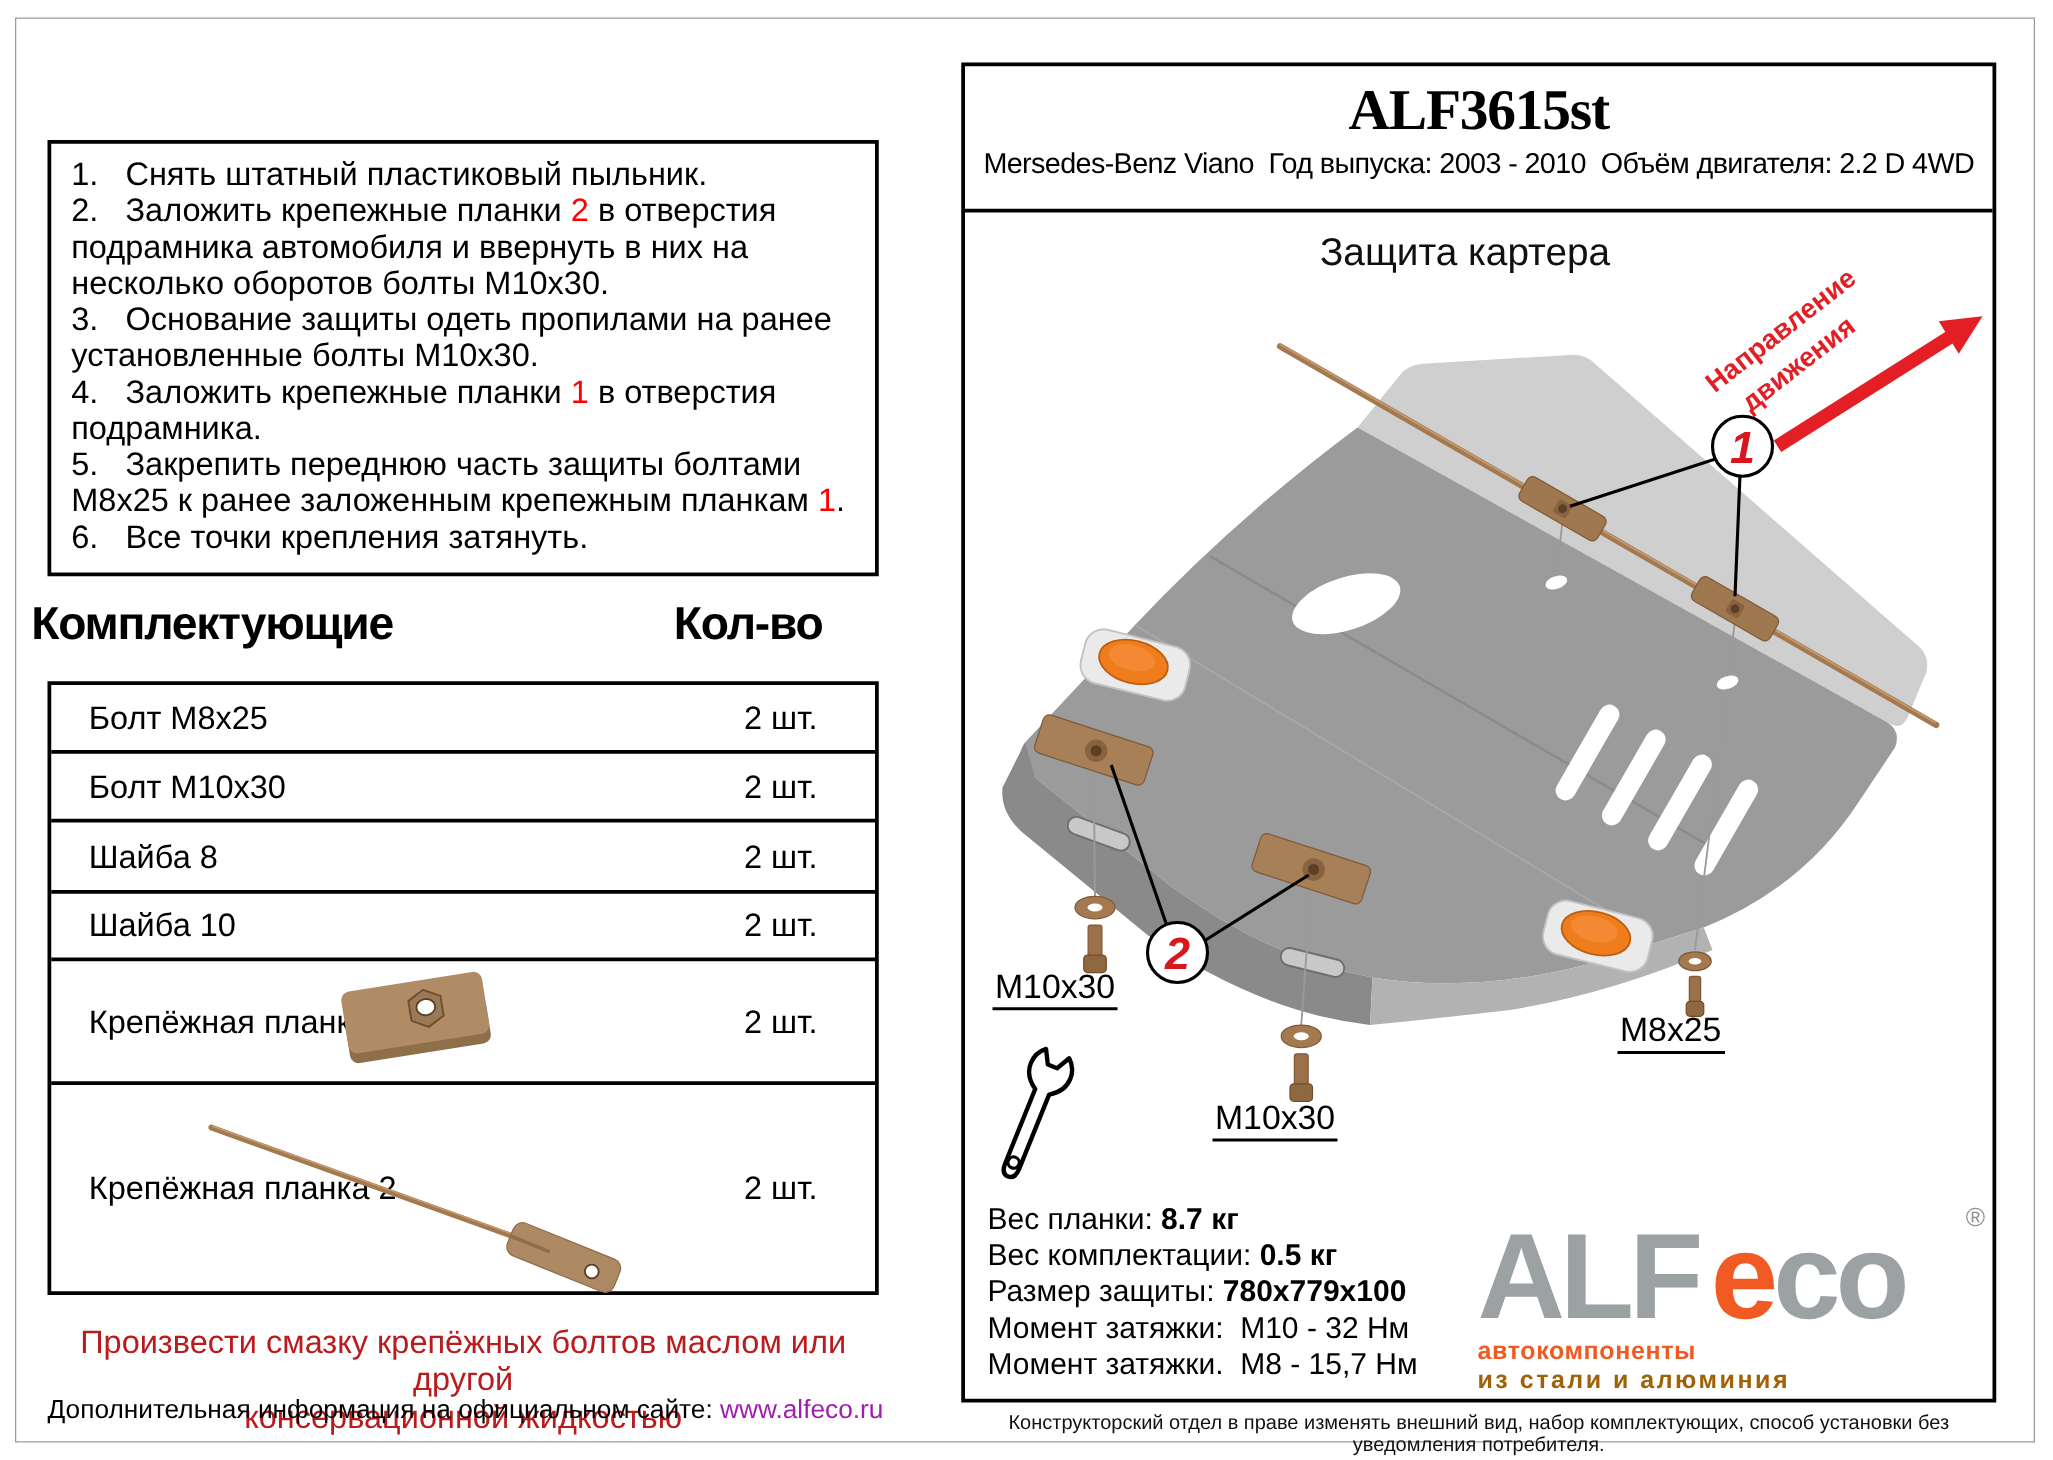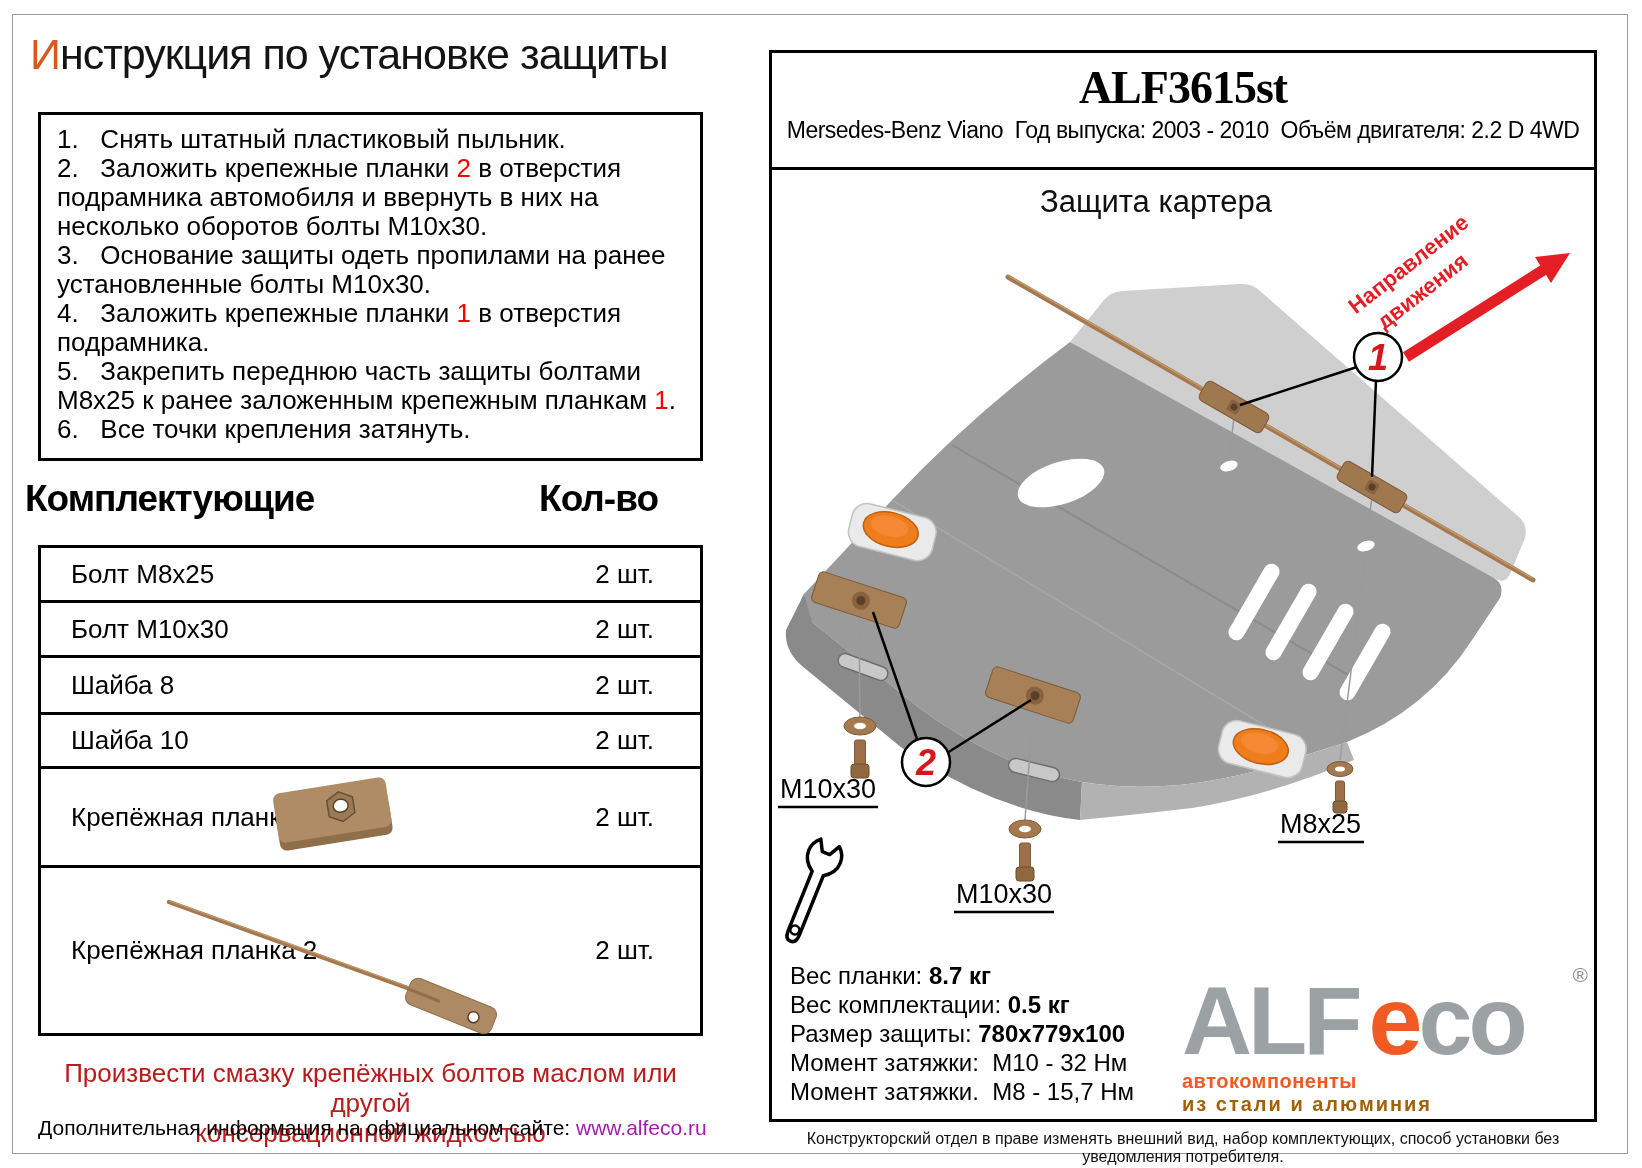--- a/index.html
+++ b/index.html
@@ -31,21 +31,21 @@
   .warning-text { position:absolute; left:38px; top:1058px; width:665px; text-align:center; font-size:26px; line-height:30px; color:#b91c1c; }
   .info-line { position:absolute; left:38px; top:1116px; width:665px; text-align:center; font-size:21px; color:#000; white-space:pre; }
   .info-line a { color:#a21caf; text-decoration:none; }
 
   
   .right-panel { position:absolute; left:769px; top:50px; width:828px; height:1072px; border:3px solid #000; }
   .panel-header { position:absolute; left:0; top:0; width:100%; height:117px; border-bottom:3px solid #000; text-align:center; }
   .part-number { margin-top:8px; font-size:46px; font-weight:bold; letter-spacing:-1px;font-family:Liberation Serif, serif; }
   .model-subtitle { margin-top:3px; font-size:23px; white-space:pre; letter-spacing:-0.5px; }
 
-  .diagram-wrap { position:absolute; left:0; top:117px; width:822px; height:949px; }
+  .diagram-wrap { position:absolute; left:0; top:117px; width:822px; height:949px;padding-left:16px; }
   svg text { font-family:"Liberation Sans", sans-serif; }
 
   .specs-block { position:absolute; left:18px; top:908px; width:420px; font-size:24px; line-height:29px; }
   .spec-row span { white-space:pre; }
   .spec-row:nth-child(-n+3) .spec-val { font-weight:bold; }
 
   .alfeco-logo { position:absolute; left:410px; top:920px; width:402px; }
   .logo-word { position:relative; font-size:97px; font-weight:bold; letter-spacing:-4px; line-height:0.98; color:#9CA1A4; white-space:nowrap; }
   .logo-word .logo-e { color:#F15A22; margin-left:10px; }
   .logo-reg { position:absolute; right:-4px; top:-8px; font-size:21px; font-weight:normal; letter-spacing:0; color:#8d9194; }
@@ -54,21 +54,20 @@
   .tag-gray { color:#a16207; letter-spacing:2px; }
 
   .disclaimer { position:absolute; left:769px; top:1130px; width:828px; text-align:center; font-size:16px; color:#111; }
 </style>
 </head>
 <body>
 
 <div id="stage">
   <div class="page-border"></div>
 
-  <div class="page-title"><span class="accent">И</span><span>нструкция по установке защиты</span></div>
 
   <div class="instructions-box">
     <div class="instr"><span>1.   Снять штатный пластиковый пыльник.</span></div>
     <div class="instr"><span>2.   Заложить крепежные планки </span><span class="rednum">2</span><span> в отверстия подрамника автомобиля и ввернуть в них на несколько оборотов болты М10х30.</span></div>
     <div class="instr"><span>3.   Основание защиты одеть пропилами на ранее установленные болты М10х30.</span></div>
     <div class="instr"><span>4.   Заложить крепежные планки </span><span class="rednum">1</span><span> в отверстия подрамника.</span></div>
     <div class="instr"><span>5.   Закрепить переднюю часть защиты болтами М8х25 к ранее заложенным крепежным планкам </span><span class="rednum">1</span><span>.</span></div>
     <div class="instr"><span>6.   Все точки крепления затянуть.</span></div>
   </div>
 

